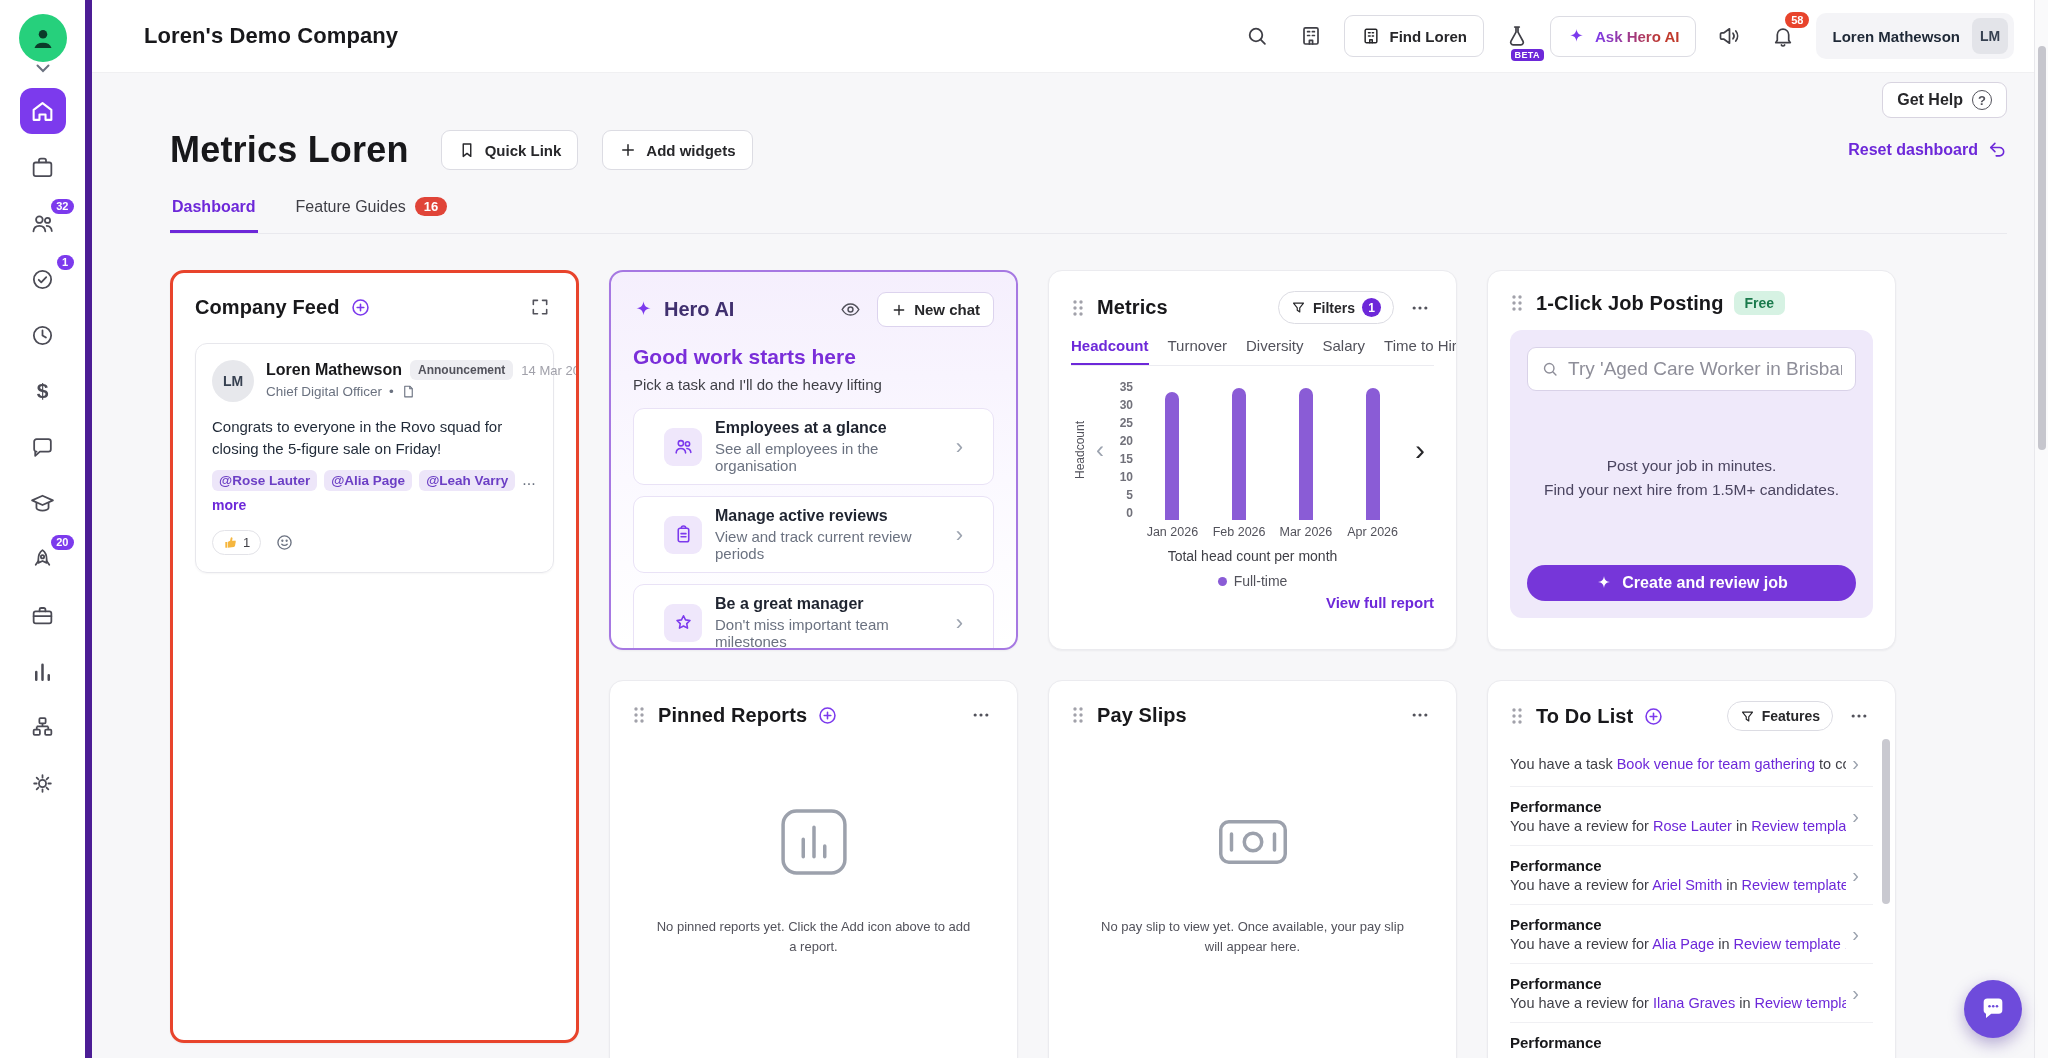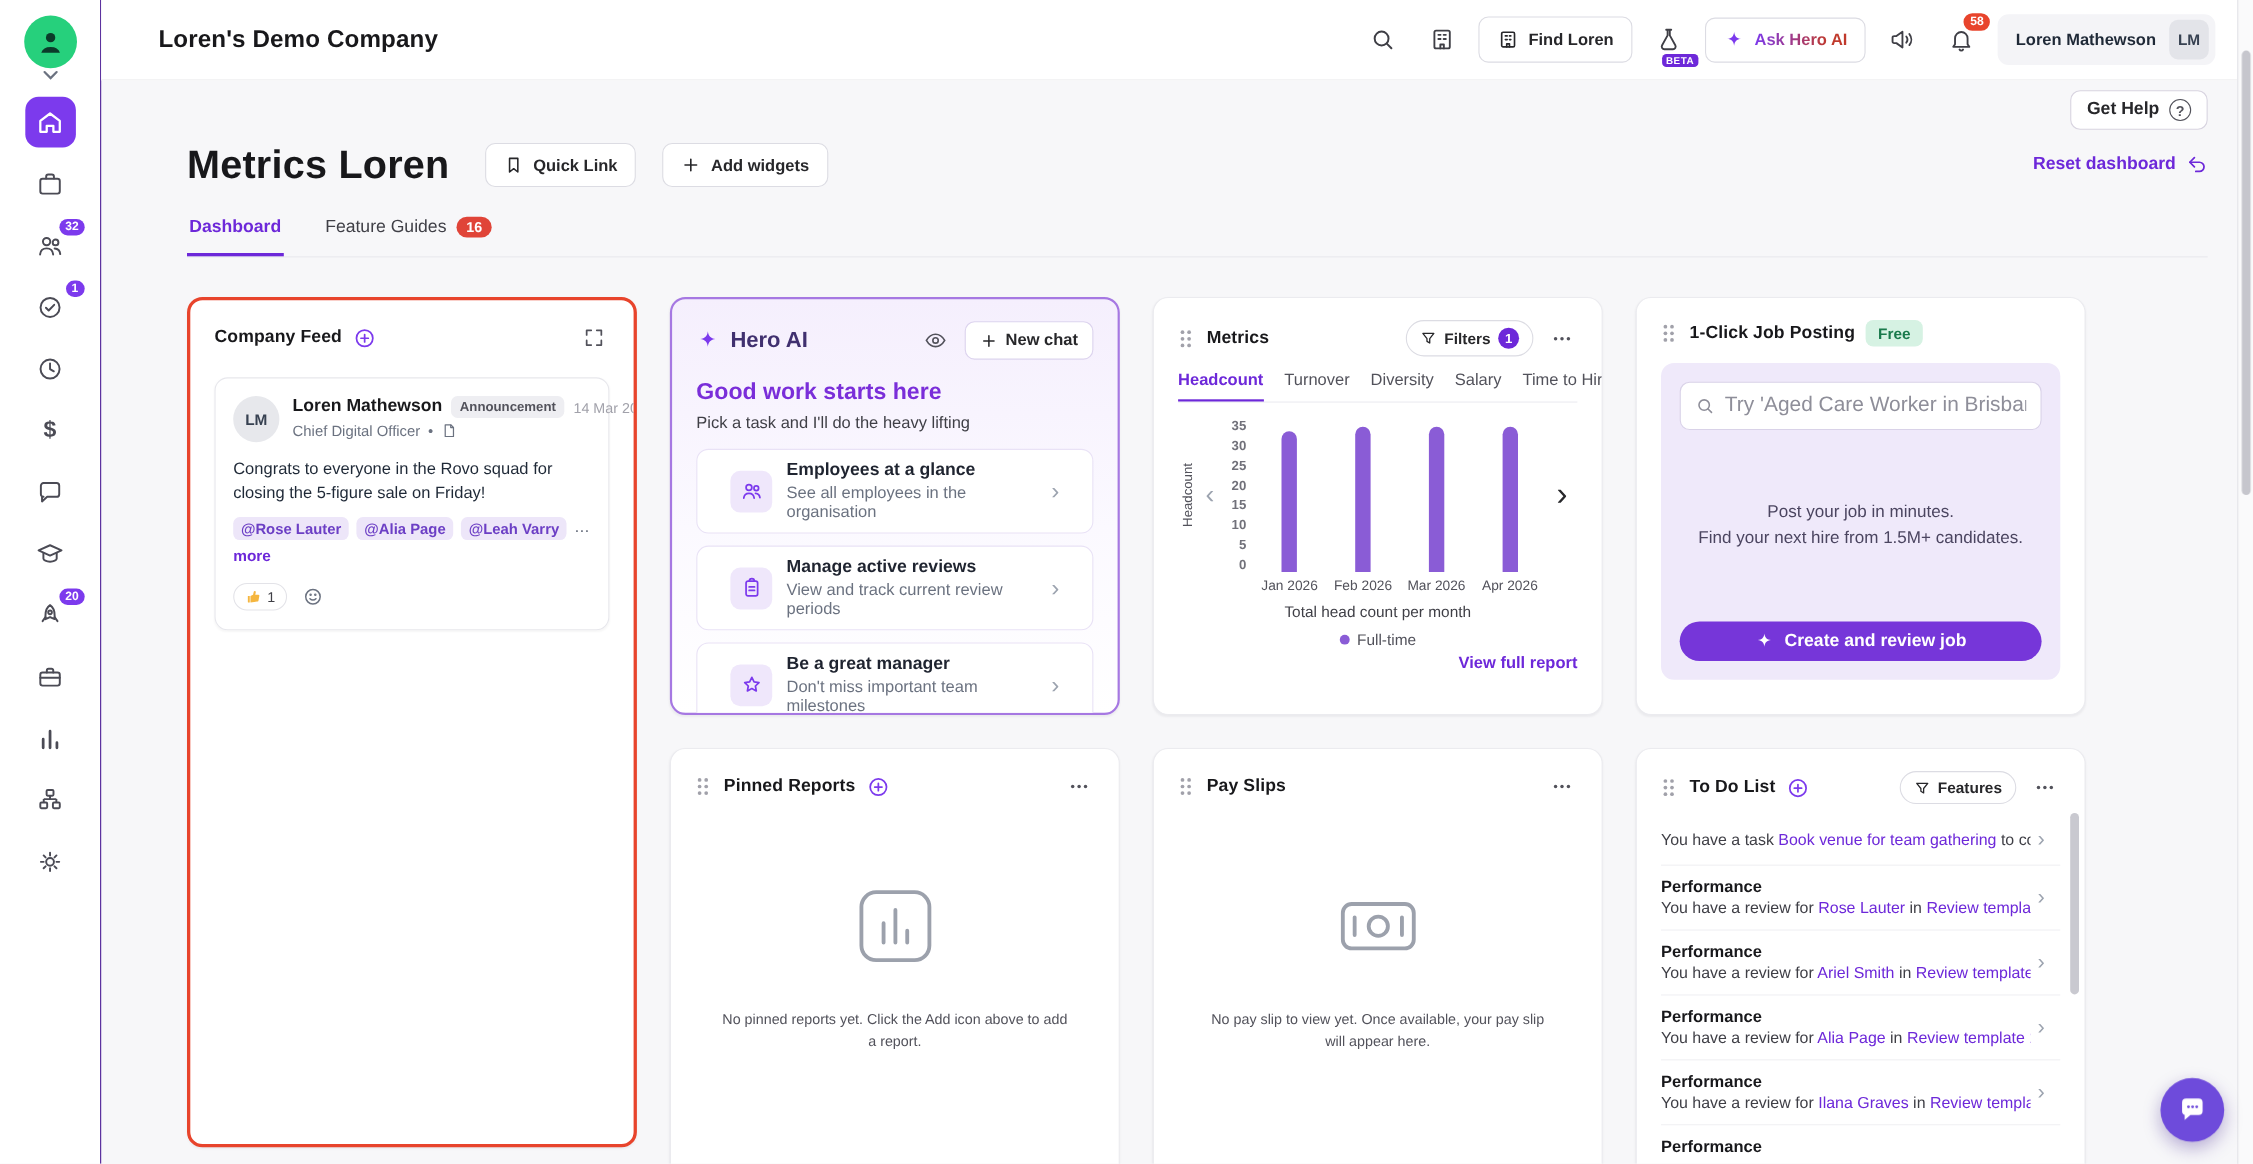--- a/index.html
+++ b/index.html
@@ -4,21 +4,21 @@
 <style>
   * { margin:0; padding:0; box-sizing:border-box; }
   html,body { width:2048px; height:1058px; overflow:hidden; }
   body { font-family:"Liberation Sans","DejaVu Sans",sans-serif; background:#F7F7F9; color:#18181B; }
   svg { display:block; }
   button { font-family:inherit; background:none; border:none; cursor:pointer; color:inherit; }
 
   .app { display:grid; grid-template-columns:92px 1fr; grid-template-rows:73px 1fr; width:100%; height:100%; }
 
   
-  .sidebar { grid-row:1/3; grid-column:1; background:#fff; border-right:1px solid #4c1d95; display:flex; flex-direction:column; align-items:center; }
+  .sidebar { grid-row:1/3; grid-column:1; background:#fff; border-right:7px solid #4c1d95; display:flex; flex-direction:column; align-items:center; }
   .logo-wrap { margin-top:14px; display:flex; flex-direction:column; align-items:center; }
   .logo { width:48px; height:48px; border-radius:50%; background:#26D07C; display:flex; align-items:center; justify-content:center; }
   .logo-chev { margin-top:2px; color:#6B7280; }
   .nav { margin-top:15px; display:flex; flex-direction:column; gap:10px; align-items:center; }
   .nav-item { width:46px; height:46px; border-radius:12px; display:flex; align-items:center; justify-content:center; position:relative; cursor:pointer; }
   .nav-item.active { background:#7C3AED; }
   .nav-badge { position:absolute; top:-1px; right:-8px; background:#7C3AED; color:#fff; font-size:11px; font-weight:700; border-radius:9px; padding:1px 5px; min-width:17px; text-align:center; line-height:13px; }
   .glyph-icon { font-size:21px; color:#4B4B55; font-weight:600; }
 
   
@@ -44,21 +44,21 @@
   .reset-link { margin-left:auto; display:flex; align-items:center; gap:9px; color:#6D28D9; font-size:16px; font-weight:600; cursor:pointer; }
 
   .tabs-row { display:flex; gap:36px; margin:26px 41px 0 78px; border-bottom:1px solid #E9E9EE; }
   .tab { display:flex; align-items:center; gap:9px; padding:0 2px 14px 2px; font-size:16px; color:#3F3F46; cursor:pointer; border-bottom:3px solid transparent; }
   .tab.active { color:#6D28D9; font-weight:700; border-bottom-color:#6D28D9; }
   .tab-badge { background:#E04438; color:#fff; font-size:13px; font-weight:700; border-radius:999px; padding:2px 9px; }
 
   .grid { display:grid; grid-template-columns:repeat(4,409px); grid-template-rows:380px 420px; gap:30px; margin:36px 0 0 78px; }
   .widget { background:#fff; border:1px solid #EBEBEF; border-radius:14px; box-shadow:0 1px 2px rgba(16,24,40,.05); padding:20px 22px; overflow:hidden; position:relative; }
   .w-header { display:flex; align-items:center; gap:10px; }
-  .w-title { font-size:16px; font-weight:700; letter-spacing:.1px; }
+  .w-title { font-size:20px; font-weight:700; letter-spacing:.1px; }
   .w-right { margin-left:auto; display:flex; align-items:center; gap:12px; }
   .handle { color:#A1A1AA; display:flex; margin-right:2px; }
   .dots-btn, .ghost-icon { display:flex; align-items:center; justify-content:center; padding:4px; border-radius:6px; }
 
   
   .company-feed { border:3px solid #E8442C; grid-row:1/3; height:773px; }
   .feed-card { margin-top:22px; border:1px solid #E7E7EC; border-radius:12px; padding:16px; box-shadow:0 1px 2px rgba(0,0,0,.04); }
   .feed-top { display:flex; align-items:flex-start; gap:12px; }
   .feed-avatar { width:42px; height:42px; border-radius:50%; background:#E7E8EC; color:#374151; font-weight:700; font-size:14px; display:flex; align-items:center; justify-content:center; flex:none; }
   .feed-name-row { display:flex; align-items:center; gap:8px; flex-wrap:nowrap; }

